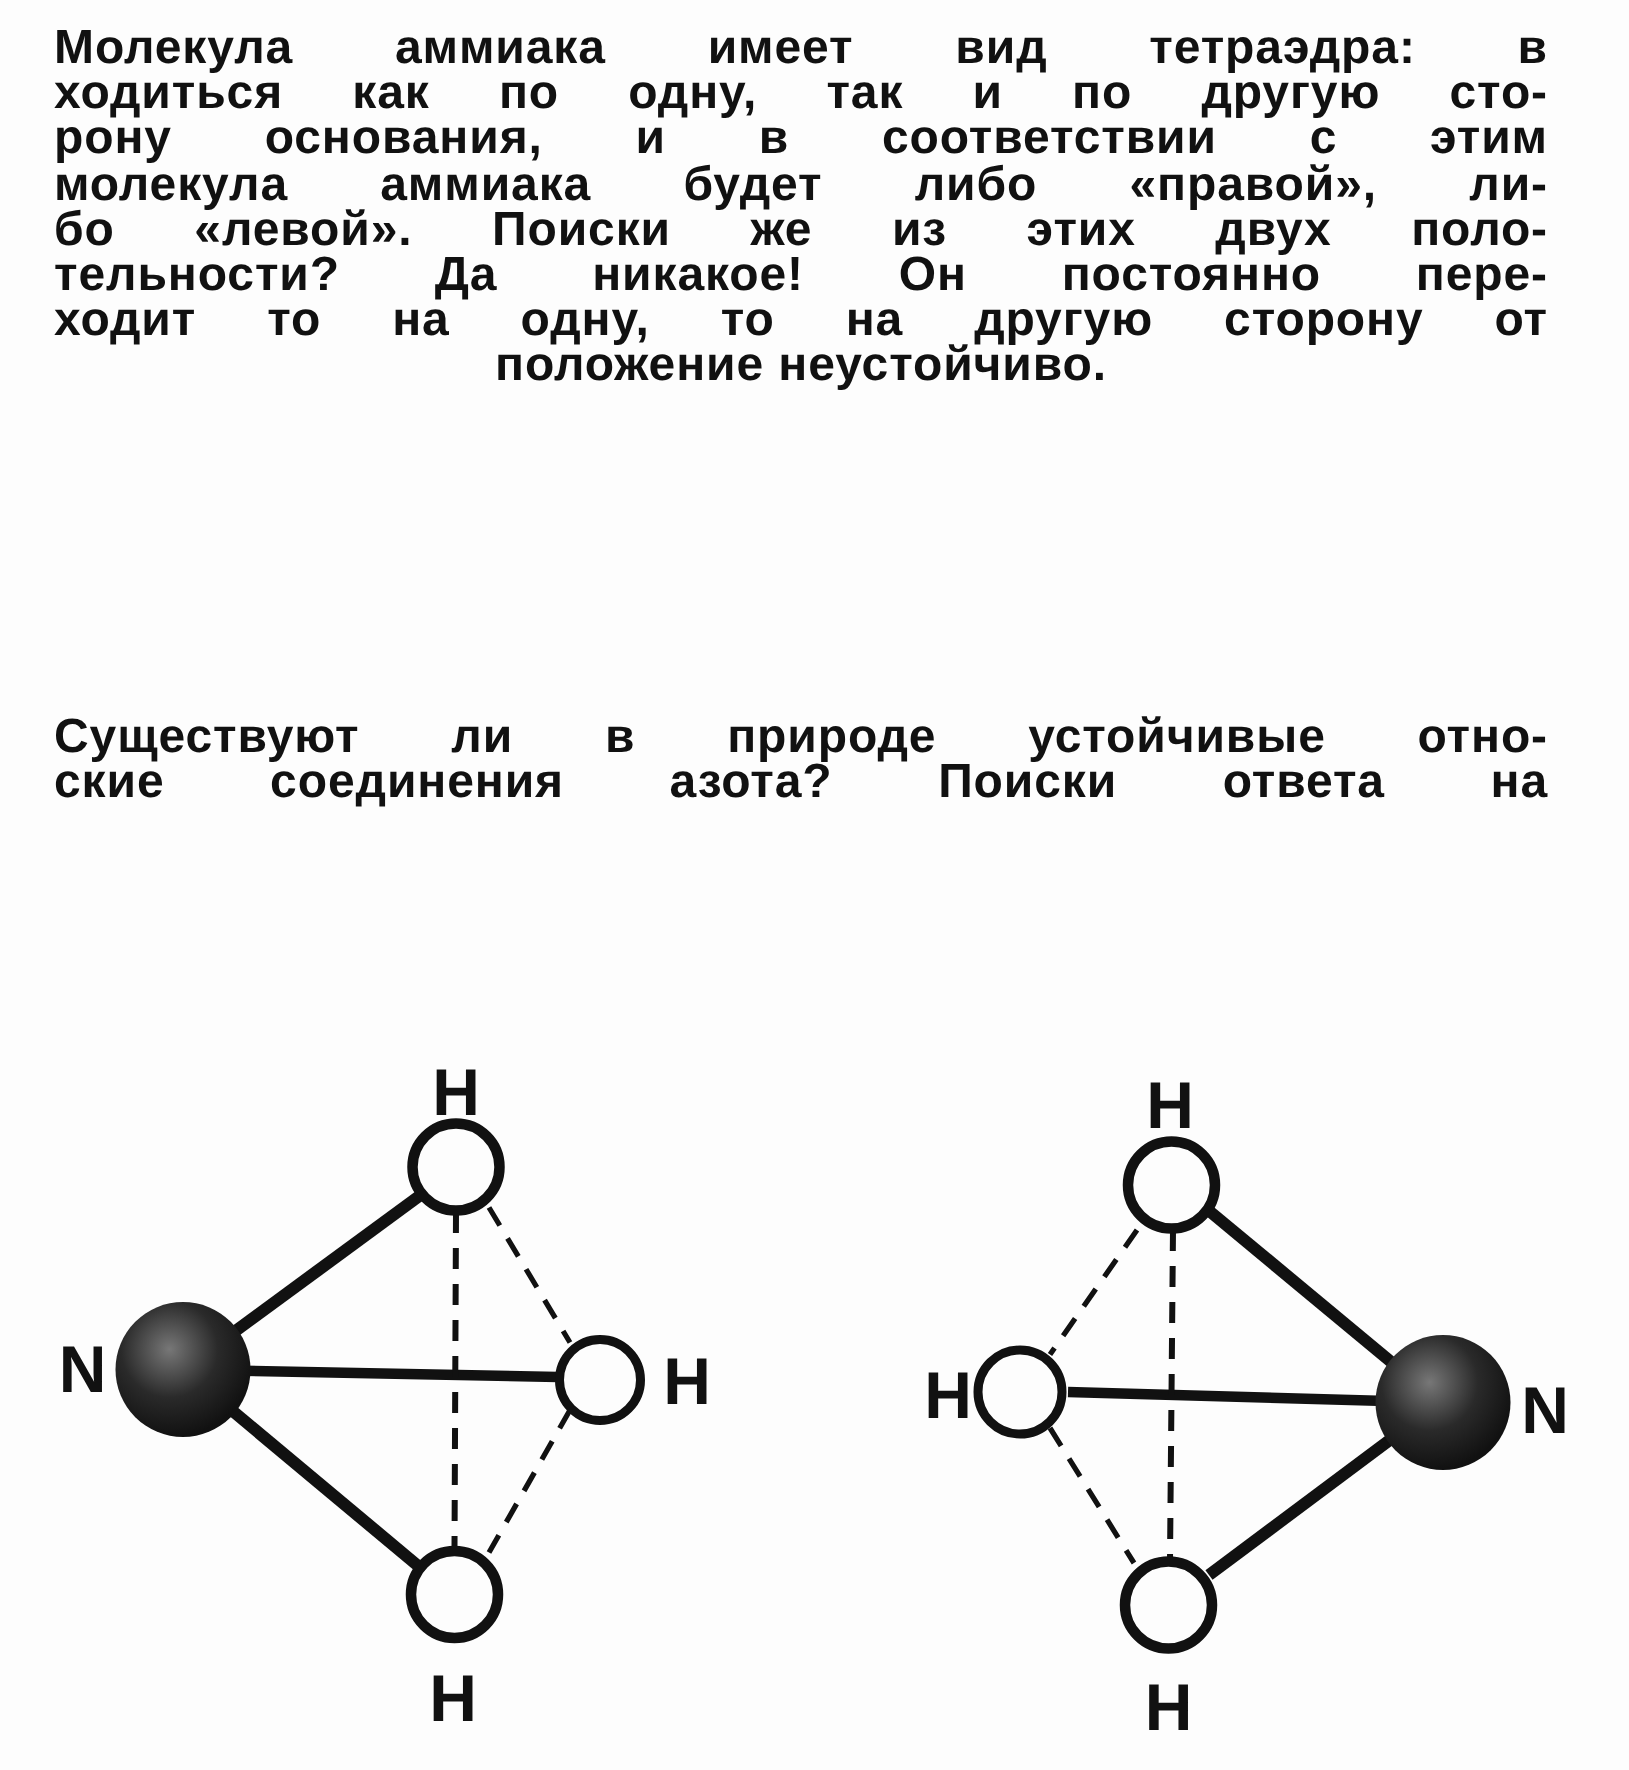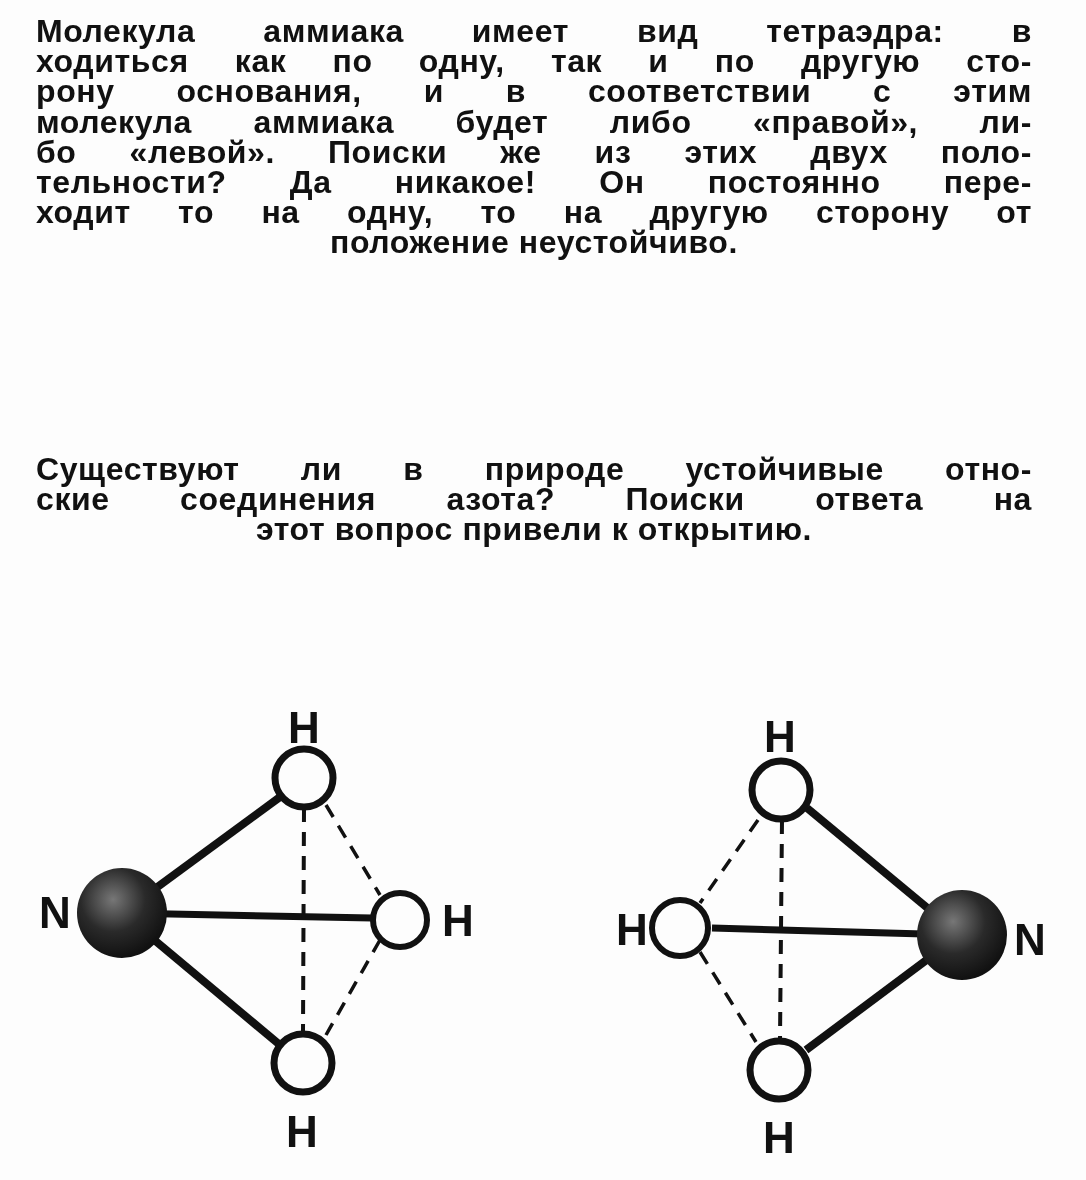--- a/index.html
+++ b/index.html
@@ -8,42 +8,41 @@
     overflow: hidden; color: #111;
   }
   .text-block {
     position: absolute; left: 36px; width: 996px;
     font-family: "Liberation Sans", sans-serif; font-weight: bold;
     font-size: 32px; line-height: 30.2px; letter-spacing: 0.6px;
   }
   .line { display: block; white-space: nowrap; text-align: justify; text-align-last: justify; }
   .line.center { text-align: left; text-align-last: center; }
   #p1 { top: 16px; }
-  #p2 { top: 454px; }
+  #p2 { top: 475px; }
   svg.diagram { position: absolute; left: 0; top: 640px; }
   .lbl { font-family: "Liberation Sans Narrow", "Liberation Sans", sans-serif; font-weight: bold; font-size: 44px; fill: #111; }
 </style>
 </head>
 <body>
 
 <div class="text-block" id="p1">
   <span class="line">Молекула аммиака имеет вид тетраэдра: в</span>
   <span class="line">ходиться как по одну, так и по другую сто-</span>
   <span class="line">рону основания, и в соответствии с этим</span>
   <span class="line">молекула аммиака будет либо «правой», ли-</span>
   <span class="line">бо «левой». Поиски же из этих двух поло-</span>
   <span class="line">тельности? Да никакое! Он постоянно пере-</span>
   <span class="line">ходит то на одну, то на другую сторону от</span>
   <span class="line center">положение неустойчиво.</span>
 </div>
 
 <div class="text-block" id="p2">
   <span class="line">Существуют ли в природе устойчивые отно-</span>
   <span class="line">ские соединения азота? Поиски ответа на</span>
-  <span class="line center">этот вопрос привели к открытию.</span>
 </div>
 
 <svg class="diagram" width="1086" height="540" viewBox="0 640 1086 540">
   <defs>
     <radialGradient id="ng" cx="40%" cy="35%" r="65%">
       <stop offset="0%" stop-color="#777"></stop>
       <stop offset="55%" stop-color="#2a2a2a"></stop>
       <stop offset="100%" stop-color="#111"></stop>
     </radialGradient>
   </defs>

